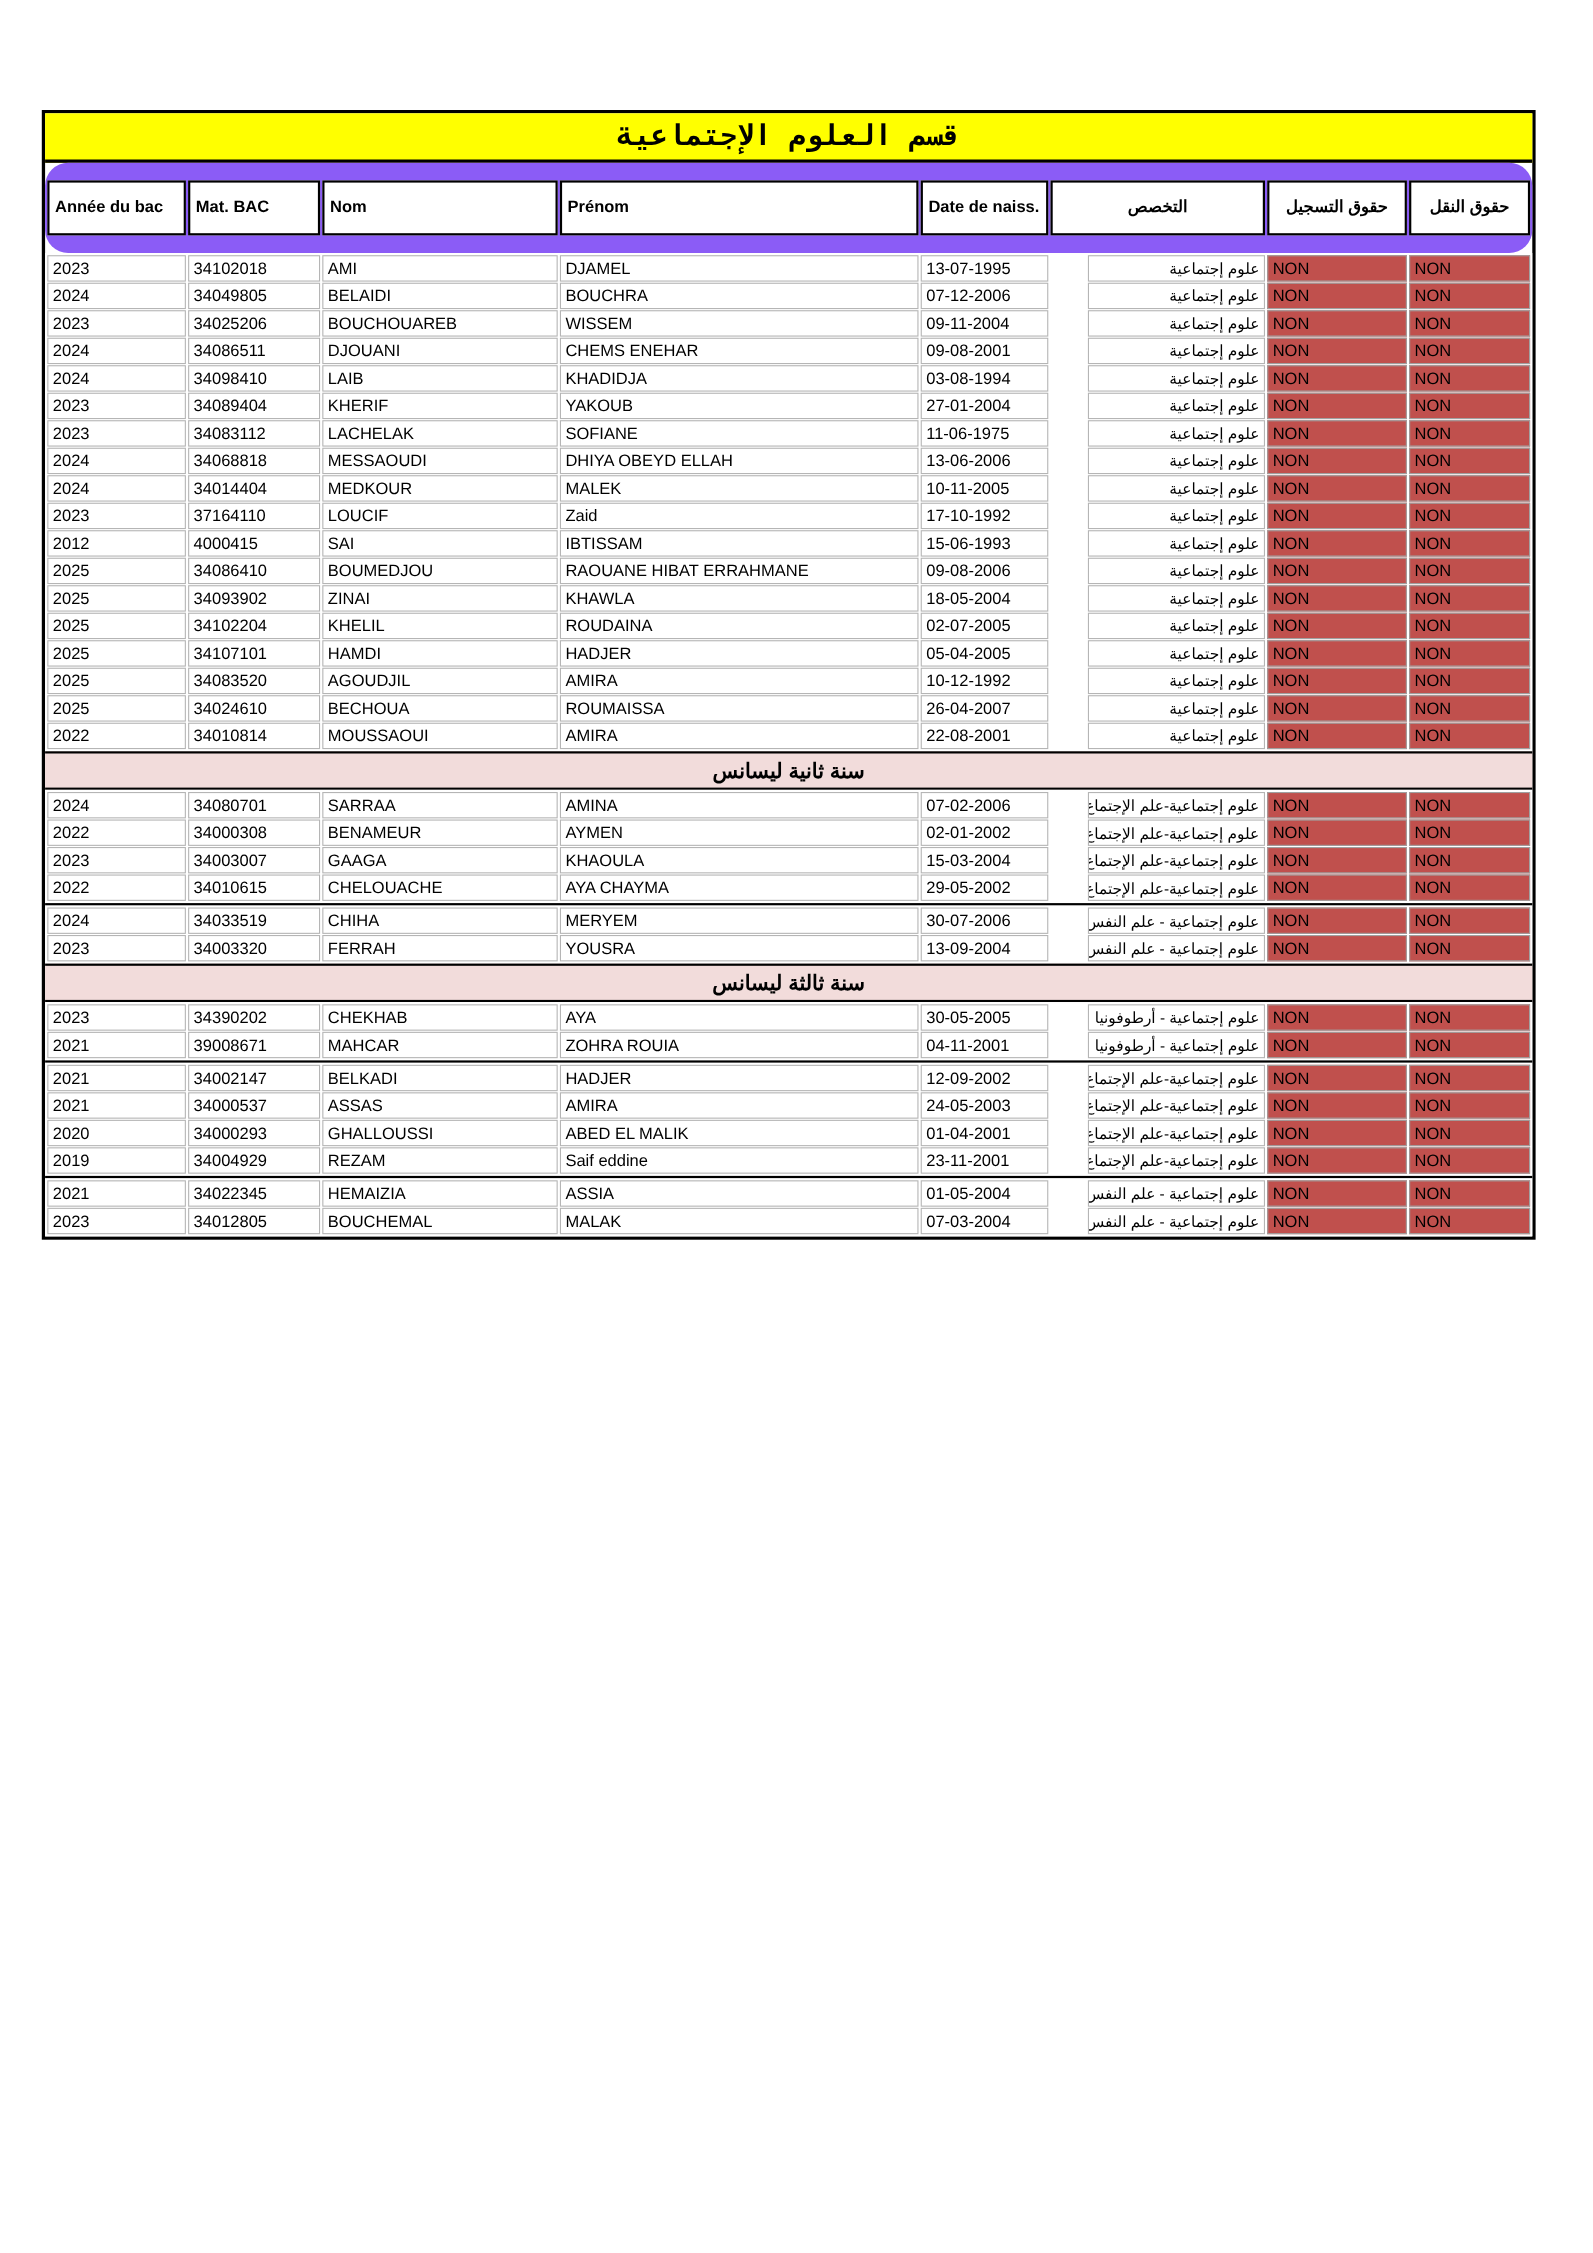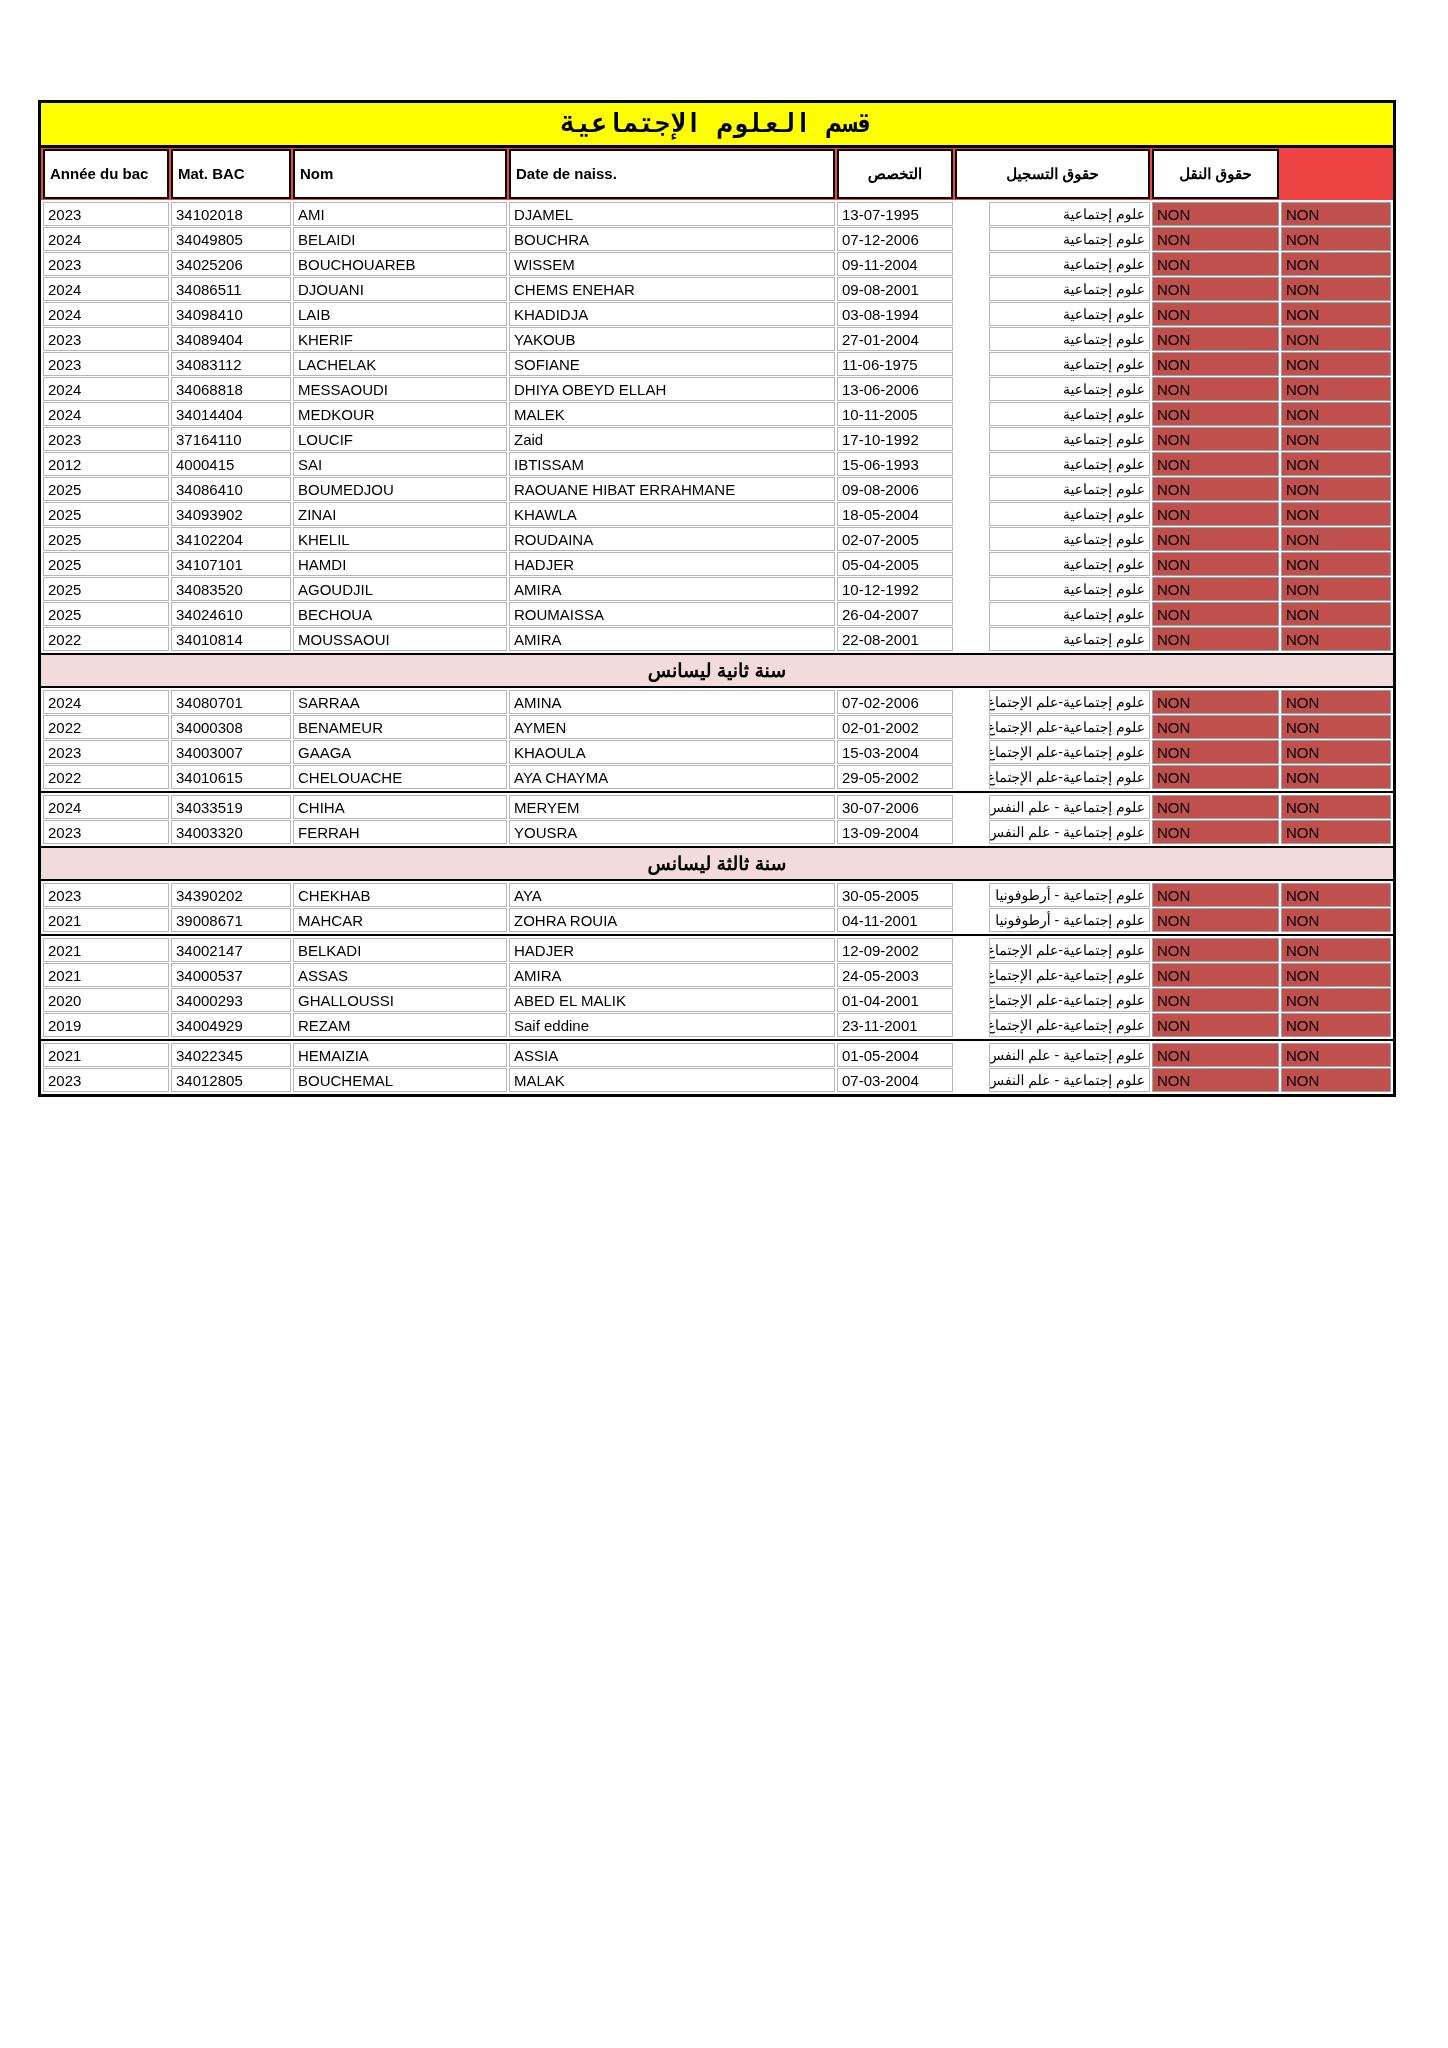--- a/index.html
+++ b/index.html
@@ -14,21 +14,21 @@
   .title{
     height:42px;background:#ffff00;border-bottom:3px solid #000;
     display:flex;align-items:center;justify-content:center;
     font-weight:bold;font-size:26px;direction:rtl;font-family:Liberation Mono, monospace;
   }
   .grid{
     display:grid;
     grid-template-columns:126px 120px 214px 326px 116px 195px 127px 1fr;
     column-gap:2px;
   }
-  .hdr{padding:1px 2px;background:#ef4444;}
+  .hdr{padding:16px 2px;background:#8b5cf6;border-radius:21px;}
   .hdr .cell{
     border:2px solid #000;font-weight:bold;font-size:15px;line-height:1.25;
     display:flex;align-items:center;justify-content:flex-start;
     padding:2px 5px;min-height:50px;box-sizing:border-box;background:#fff;
   }
   .hdr .cell.ar{justify-content:center;direction:rtl;font-size:15px;}
   .section{
     background:#f2dcdb;border-top:2px solid #000;border-bottom:2px solid #000;
     height:31px;display:flex;align-items:center;justify-content:center;
     font-weight:bold;font-size:19px;direction:rtl;
@@ -46,20 +46,21 @@
 </style>
 </head>
 <body>
 
 <div class="table">
   <div class="title">قسم العلوم الإجتماعية</div>
   <div class="hdr grid">
       <div class="cell">Année du bac</div>
       <div class="cell">Mat. BAC</div>
       <div class="cell">Nom</div>
+      <div class="cell">Prénom</div>
       <div class="cell">Date de naiss.</div>
       <div class="cell ar" dir="rtl">التخصص</div>
       <div class="cell ar" dir="rtl">حقوق التسجيل</div>
       <div class="cell ar" dir="rtl">حقوق النقل</div>
     </div>
   <div>
       <div class="grp">
         <div class="row grid">
           <div class="cell c-annee">2023</div>
           <div class="cell c-mat">34102018</div>

